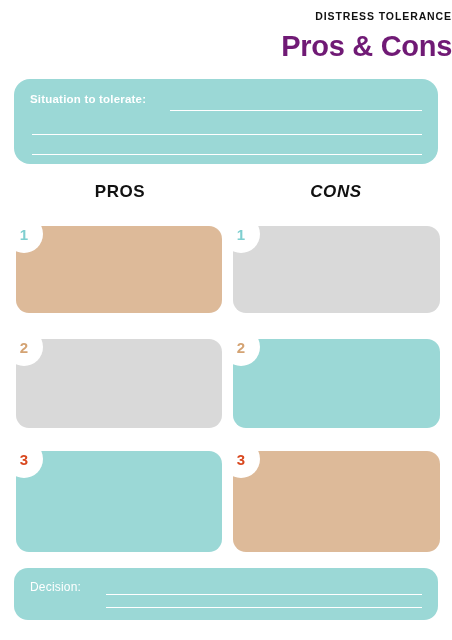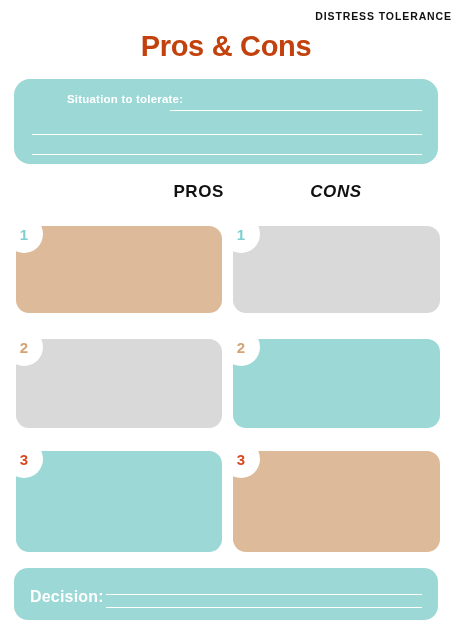--- a/index.html
+++ b/index.html
@@ -25,67 +25,66 @@
     font-size: 10.5px;
     font-weight: bold;
     letter-spacing: 0.9px;
     color: #111111;
   }
   .page-title {
     position: absolute;
     top: 30px;
     left: 0;
     width: 452px;
-    text-align: center;
+    text-align: right;
     font-size: 29px;
     font-weight: bold;
     letter-spacing: -0.3px;
-    color: #c2410c;
+    color: #701a75;
   }
 
   
   .situation-box {
     position: absolute;
     left: 14px;
     top: 79px;
     width: 424px;
     height: 85px;
     background: #9BD8D6;
     border-radius: 16px;
   }
   .situation-label {
     position: absolute;
     left: 16px;
     top: 14px;
     font-size: 11.5px;
     font-weight: bold;
     color: #ffffff;
     letter-spacing: 0.2px;
-    margin-left: 37px;
   }
   .sit-line {
     position: absolute;
     height: 0;
     border-top: 1.3px solid #ffffff;
   }
   .sit-line-1 { left: 156px; top: 31px;  width: 252px; }
   .sit-line-2 { left: 18px;  top: 54.5px; width: 390px; }
   .sit-line-3 { left: 18px;  top: 75px;  width: 390px; }
 
   
   .col-head {
     position: absolute;
     top: 182px;
     font-size: 17px;
     font-weight: bold;
     letter-spacing: 0.6px;
     color: #111111;
     text-align: center;
   }
-  .col-head-pros { left: 16px;  width: 208px; text-align: right; }
+  .col-head-pros { left: 16px;  width: 208px; }
   .col-head-cons { left: 232px; width: 208px; font-style: italic; }
 
   
   .grid {
     position: absolute;
     left: 0;
     top: 0;
     width: 452px;
     height: 640px;
     pointer-events: none;
@@ -123,25 +122,24 @@
     top: 568px;
     width: 424px;
     height: 52px;
     background: #9BD8D6;
     border-radius: 14px;
   }
   .decision-label {
     position: absolute;
     left: 16px;
     top: 12px;
-    font-size: 16px;
-    font-weight: bold;
+    font-size: 12px;
+    font-weight: normal;
     color: #ffffff;
     letter-spacing: 0.2px;
-    margin-top: 8px;
   }
   .dec-line {
     position: absolute;
     left: 92px;
     width: 316px;
     height: 0;
     border-top: 1.3px solid #ffffff;
   }
   .dec-line-1 { top: 26px; }
   .dec-line-2 { top: 39px; }

